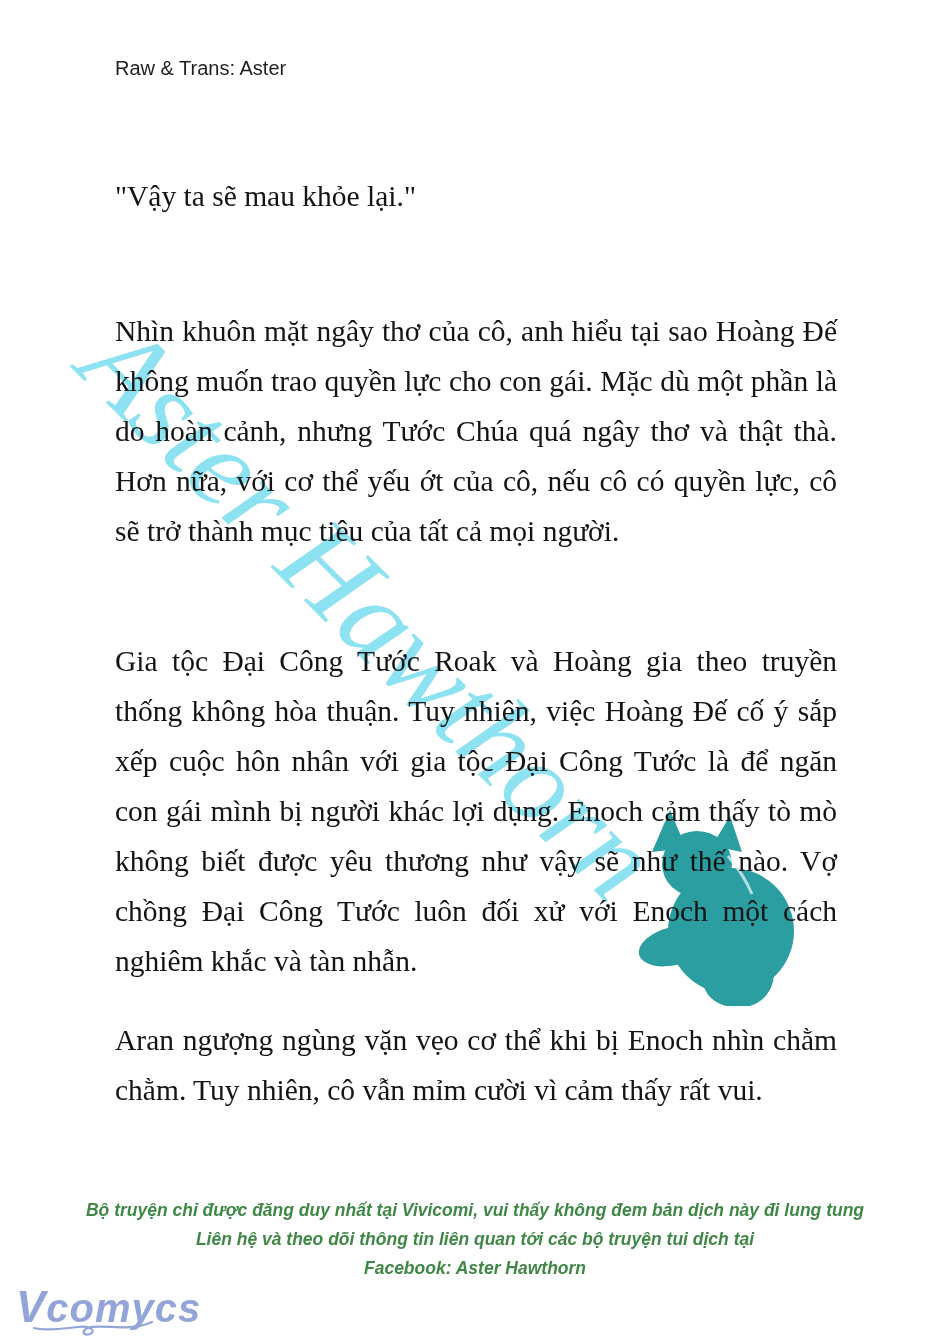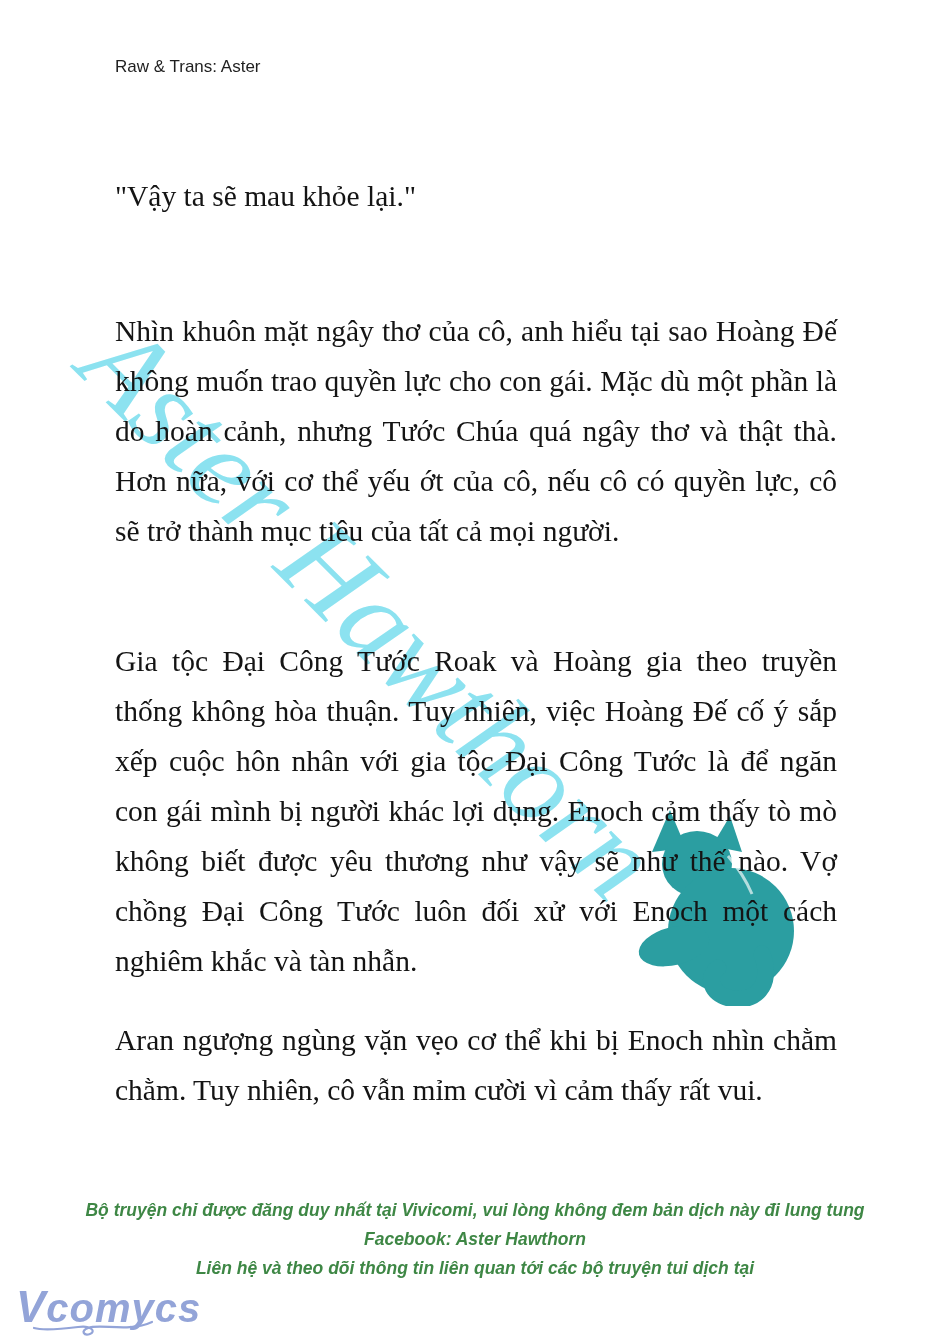--- a/index.html
+++ b/index.html
@@ -7,21 +7,21 @@
     position:relative;
     width:950px; height:1343px;
     margin:0 auto;
     background:#ffffff;
     overflow:hidden;
     font-family:"Liberation Serif", serif;
   }
   .credit {
     position:absolute; left:115px; top:57px;
     font-family:"Liberation Sans", sans-serif;
-    font-size:17px; color:#1f1f1f;
+    font-size:20px; color:#1f1f1f;
     z-index:3;
   }
   .body-text p {
     position:absolute; left:115px; width:722px;
     margin:0;
     font-size:29.5px; line-height:50px;
     color:#141414;
     text-align:justify;
     z-index:2;
   }
@@ -100,23 +100,23 @@
   <div class="credit">Raw &amp; Trans: Aster</div>
 
   <div class="body-text">
     <p class="p1">"Vậy ta sẽ mau khỏe lại."</p>
     <p class="p2">Nhìn khuôn mặt ngây thơ của cô, anh hiểu tại sao Hoàng Đế không muốn trao quyền lực cho con gái. Mặc dù một phần là do hoàn cảnh, nhưng Tước Chúa quá ngây thơ và thật thà. Hơn nữa, với cơ thể yếu ớt của cô, nếu cô có quyền lực, cô sẽ trở thành mục tiêu của tất cả mọi người.</p>
     <p class="p3">Gia tộc Đại Công Tước Roak và Hoàng gia theo truyền thống không hòa thuận. Tuy nhiên, việc Hoàng Đế cố ý sắp xếp cuộc hôn nhân với gia tộc Đại Công Tước là để ngăn con gái mình bị người khác lợi dụng. Enoch cảm thấy tò mò không biết được yêu thương như vậy sẽ như thế nào. Vợ chồng Đại Công Tước luôn đối xử với Enoch một cách nghiêm khắc và tàn nhẫn.</p>
     <p class="p4">Aran ngượng ngùng vặn vẹo cơ thể khi bị Enoch nhìn chằm chằm. Tuy nhiên, cô vẫn mỉm cười vì cảm thấy rất vui.</p>
   </div>
 
   <div class="footer">
-    <div>Bộ truyện chỉ được đăng duy nhất tại Vivicomi, vui lòng không đem bản dịch này đi lung tung</div>
+    <div>Bộ truyện chỉ được đăng duy nhất tại Vivicomi, vui thấy không đem bản dịch này đi lung tung</div>
+    <div>Liên hệ và theo dõi thông tin liên quan tới các bộ truyện tui dịch tại</div>
     <div>Facebook: Aster Hawthorn</div>
-    <div>Liên hệ và theo dõi thông tin liên quan tới các bộ truyện tui dịch tại</div>
   </div>
 
   <div class="logo">
     <span class="logo-word">Vcomycs</span>
     <svg width="130" height="18" viewBox="0 0 130 18">
       <path d="M122,3 C98,14 70,4 58,9 C50,12 54,17 60,15 C66,13 62,6 48,8 C32,10 14,12 4,9" fill="none" stroke="#93A4D8" stroke-width="2.2" stroke-linecap="round"></path>
     </svg>
   </div>
 
 </div>

